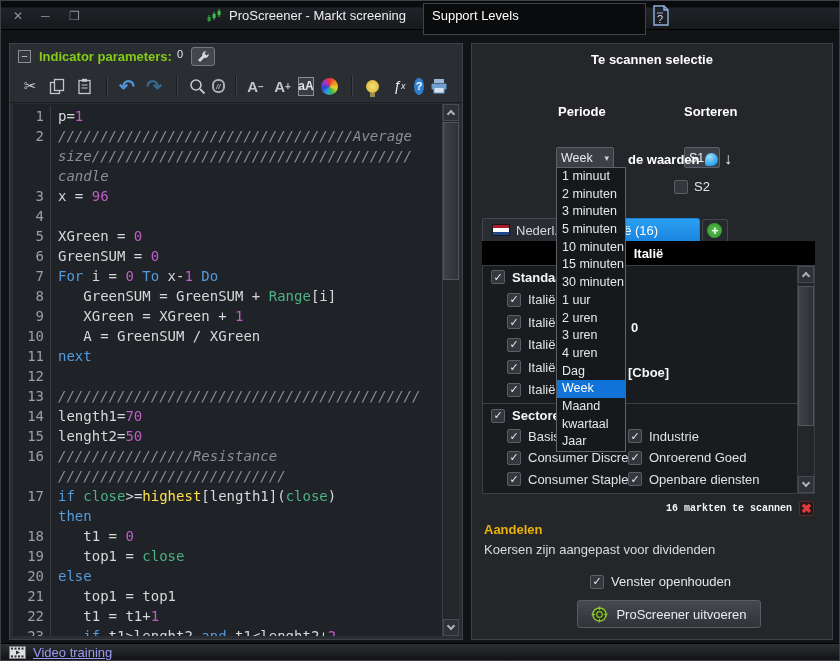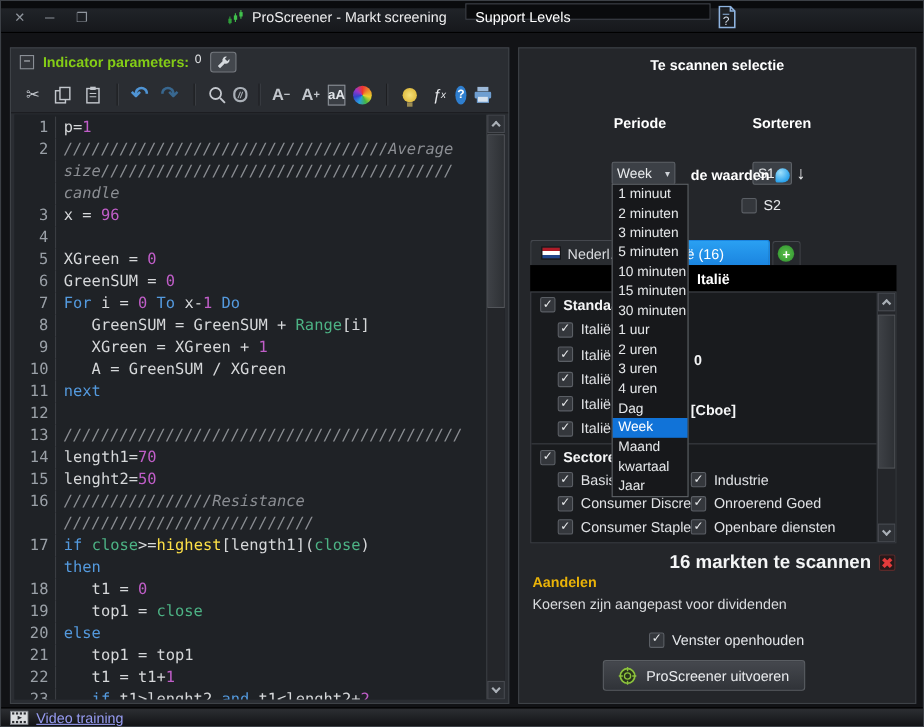--- a/index.html
+++ b/index.html
@@ -8,21 +8,21 @@
   .window { position:relative; width:840px; height:661px; background:#121316; border:1px solid #3c4046; }
 
   
   .titlebar { position:absolute; left:0; top:0; width:100%; height:29px;
     background:linear-gradient(#0a0b0d 0 6px, #202328 7px, #16181c 100%);
     border-bottom:1px solid #000; }
   .winctl { position:absolute; top:8px; color:#8f959d; font-size:12px; cursor:default; }
   .ctl-close { left:12px; } .ctl-min { left:40px; } .ctl-max { left:68px; }
   .title-group { position:absolute; left:205px; top:0; height:29px; display:flex; align-items:center; gap:7px; }
   .app-title { color:#ededee; font-size:13px; }
-  .screen-field { position:absolute; left:422px; top:2px; width:223px; height:15px; background:#0a0b0d;
+  .screen-field { position:absolute; left:422px; top:2px; width:223px; height:32px; background:#0a0b0d;
     border:1px solid #3f434a; color:#fff; font-size:13px; line-height:23px; padding-left:8px; }
   .doc-help { position:absolute; left:650px; top:4px; }
 
   
   .panel { position:absolute; top:42px; height:597px; border:1px solid #3e4247; }
   .panel-left { left:8px; width:454px; background:#2a2d32; }
   .panel-right { left:470px; width:362px; background:#24262a; }
 
   
   .lp-header { position:absolute; left:0; top:0; width:100%; height:25px; display:flex; align-items:center; padding-left:8px; gap:8px; }
@@ -111,27 +111,27 @@
   .grow.bold span.lbl { font-weight:bold; color:#f4f5f6; }
   .grow.indent { padding-left:24px; }
   .sect-div { border-top:1px solid #3b3e43; margin-top:2px; padding-top:2px; }
   .srow { display:flex; align-items:center; height:21.6px; color:#dfe1e4; font-size:13px; white-space:nowrap; }
   .srow .c1 { display:flex; align-items:center; gap:7px; padding-left:24px; width:145px; }
   .srow .c2 { display:flex; align-items:center; gap:7px; padding-left:0; }
   .frag { position:absolute; color:#f4f5f6; font-size:13px; font-weight:bold; }
   .gl-sb { position:absolute; right:0; top:0; bottom:0; width:17px; background:#24262a; border-left:1px solid #3a3d42; }
 
   .summary-row { position:absolute; right:18px; top:457px; display:flex; align-items:center; gap:7px; }
-  .summary-txt { color:#f4f5f6; font-size:17px; font-weight:bold; }
+  .summary-txt { color:#f4f5f6; font-size:10px; font-weight:bold;font-family:Liberation Mono, monospace; }
   .red-x { color:#e23b3b; font-size:13px; font-weight:bold; border:1px solid #5a2a2a; background:#26191a;
     width:15px; height:15px; display:flex; align-items:center; justify-content:center; border-radius:2px; }
   .aandelen { position:absolute; left:12px; top:478px; color:#eab308; font-size:13px; font-weight:bold; }
   .div-note { position:absolute; left:12px; top:498px; color:#d9dbde; font-size:13px; }
   .keepopen-row { position:absolute; left:118px; top:530px; display:flex; align-items:center; gap:7px; color:#e4e6e9; font-size:13px; }
-  .runbtn { position:absolute; left:76px; top:556px; width:184px; height:28px; background:linear-gradient(#45484e,#303338);
+  .runbtn { position:absolute; left:105px; top:556px; width:184px; height:28px; background:linear-gradient(#45484e,#303338);
     border:1px solid #5a5e63; border-radius:3px; color:#e9ebee; font-size:13px; display:flex; align-items:center;
     justify-content:center; gap:8px; font-family:"Liberation Sans", sans-serif; }
 
   
   .pdrop { position:absolute; left:84px; top:123px; width:70px; background:#17181b; border:1px solid #606469; z-index:60; }
   .opt { height:17.7px; line-height:17.7px; padding-left:5px; font-size:12.5px; color:#e6e8ea; white-space:nowrap; overflow:hidden; }
   .opt.sel { background:#1173d8; color:#fff; }
 
   
   .statusbar { position:absolute; left:0; bottom:0; width:100%; height:17px;

